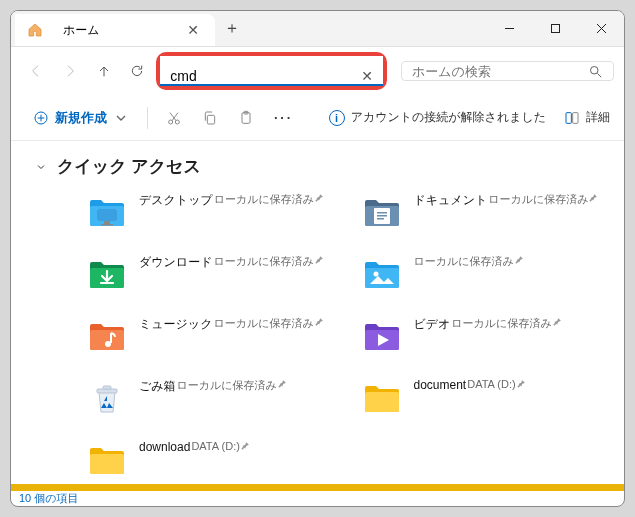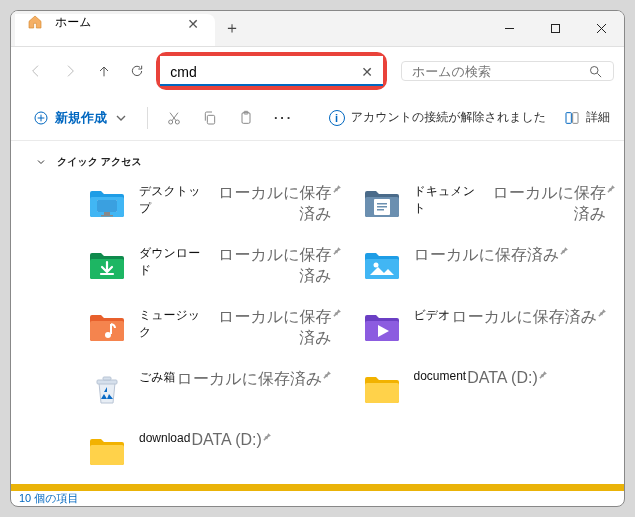--- a/index.html
+++ b/index.html
@@ -1,50 +1,50 @@
 <!DOCTYPE html>
 <html><head>
 <meta charset="utf-8">
 <style>
   * { box-sizing: border-box; margin: 0; padding: 0; font-family: "Segoe UI", "Yu Gothic UI", Meiryo, sans-serif; }
   body { background: #d8d8d8; width: 635px; height: 517px; overflow: hidden; }
   .window { position: absolute; left: 10px; top: 10px; width: 615px; height: 497px; background: #fff; border: 1px solid #888; border-radius: 8px; overflow: hidden; display: flex; flex-direction: column; }
   .titlebar { height: 36px; background: #f3f3f3; display: flex; align-items: stretch; border-bottom: 1px solid #e0e0e0; }
-  .tab { display: flex; gap: 12px; padding: 0 10px 0 12px; background: #fff; border-top-right-radius: 8px; margin: 3px 0 0 4px; min-width: 200px; font-size: 12px; }
+  .tab { display: flex; align-items: center; gap: 20px; padding: 0 10px 0 12px; background: #fff; border-top-right-radius: 8px; margin: 3px 0 0 4px; min-width: 200px; font-size: 12px; }
   .tab .close { margin-left: auto; font-size: 14px; color: #555; padding: 2px 6px; cursor: default; }
   .newtab { width: 34px; display: flex; align-items: center; justify-content: center; color: #444; font-size: 16px; }
   .winctl { margin-left: auto; display: flex; }
   .winbtn { width: 46px; display: flex; align-items: center; justify-content: center; font-size: 11px; color: #333; }
   .navrow { height: 48px; display: flex; align-items: center; padding: 0 10px; gap: 4px; }
   .navbtn { width: 34px; height: 34px; display: flex; align-items: center; justify-content: center; color: #555; border-radius: 4px; }
   .navbtn.dis { color: #bbb; }
   .addrwrap { flex: 0 0 155px; height: 38px; border: 4px solid #e9423a; border-radius: 10px; display:flex; align-items:center; }
-  .addrbox { flex:1; height: 100%; border-bottom: 2px solid #0067c0; display:flex; align-items:flex-start; padding: 8px 6px 0 10px; gap:6px; background:#fff;}
+  .addrbox { flex:1; height: 100%; border-bottom: 2px solid #0067c0; display:flex; align-items:flex-end; padding: 0 6px 0 10px; gap:6px; background:#fff;}
   .addrbox input { border: none; outline: none; font-size: 14px; flex:1; background: transparent; }
   .addrclear { color:#555; font-size:14px; padding:0 4px; }
   .searchwrap { flex:1; margin-left:10px; height:20px; background:#fff; border:1px solid #e0e0e0; border-radius:4px; display:flex; align-items:center; padding:0 10px; }
   .searchwrap input { border:none; outline:none; font-size:13px; flex:1; color:#555; background:transparent; }
   .searchwrap .sicon { color:#555; }
   .toolbar { height: 46px; display:flex; align-items:center; padding:0 14px; gap:4px; border-bottom:1px solid #eaeaea; }
   .tbtn { height:32px; display:flex; align-items:center; padding:0 8px; color:#0067c0; font-size:13px; gap:6px; border-radius:4px;font-weight:bold; }
   .tbtn svg { width:16px; height:16px; }
   .sep { width:1px; height:22px; background:#ddd; margin:0 6px; }
   .tmsg { margin-left:auto; display:flex; align-items:center; gap:6px; color:#333; font-size:12px; }
   .tmsg .info { width:16px; height:16px; border:1.5px solid #0067c0; border-radius:50%; color:#0067c0; display:flex; align-items:center; justify-content:center; font-size:11px; font-weight:bold; }
   .details { margin-left:14px; display:flex; align-items:center; gap:6px; color:#333; font-size:12px; }
   .content { flex:1; overflow:auto; padding: 14px 8px 4px 18px; }
-  .section-hdr { display:flex; align-items:center; gap:10px; font-size:10px; font-weight:600; color:#222; margin-bottom:14px; padding-left:6px;}
+  .section-hdr { display:flex; align-items:center; gap:10px; font-size:17px; font-weight:600; color:#222; margin-bottom:14px; padding-left:6px;}
   .chev { display:inline-block; transform:rotate(0deg); }
   .grid { display:grid; grid-template-columns: 1fr 1fr; column-gap: 20px; row-gap: 10px; padding-left: 58px; }
   .item { display:flex; align-items:flex-start; gap:12px; min-height:52px; }
   .ficon { width:40px; height:40px; flex:0 0 40px; display:flex; align-items:center; justify-content:center; }
   .ficon svg { width:40px; height:40px; }
   .ftext { display:flex; flex-direction:row; gap:1px; padding-top:0px;}
   .fname { font-size:12px; color:#111; }
-  .fsub  { font-size:16px; color:#6a6a6a;text-align:right; }
+  .fsub  { font-size:11px; color:#6a6a6a;text-align:right; }
   .fpin  { font-size:10px; color:#9a9a9a; margin-top:1px; }
   .status { height:22px; border-top:7px solid #eab308; font-size:11px; color:#0067c0; display:flex; align-items:center; padding:0 8px; }
   svg { display:block; }
 </style>
 </head>
 <body>
 
 <div class="window">
 
   <div class="titlebar">

